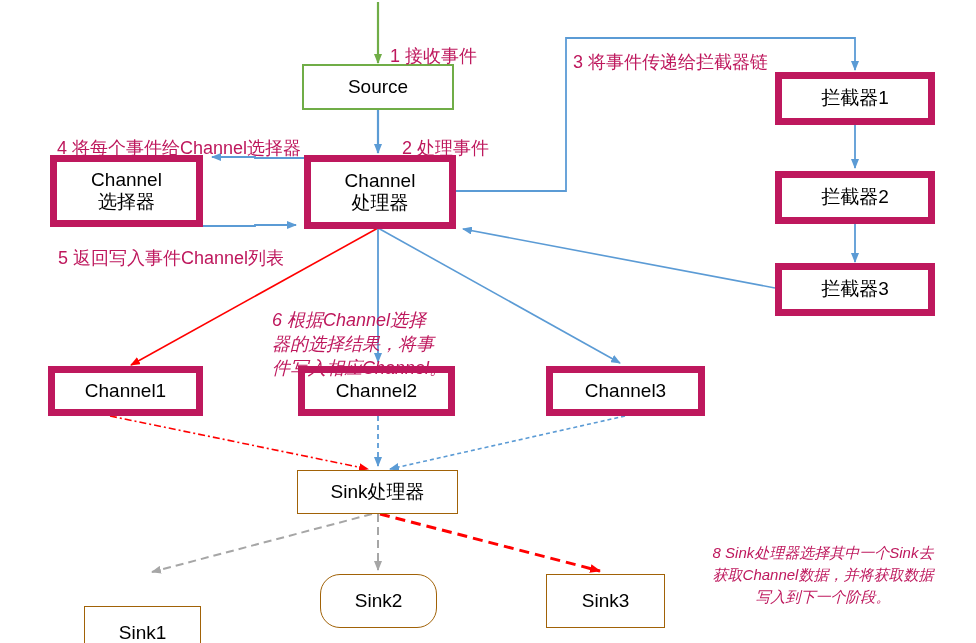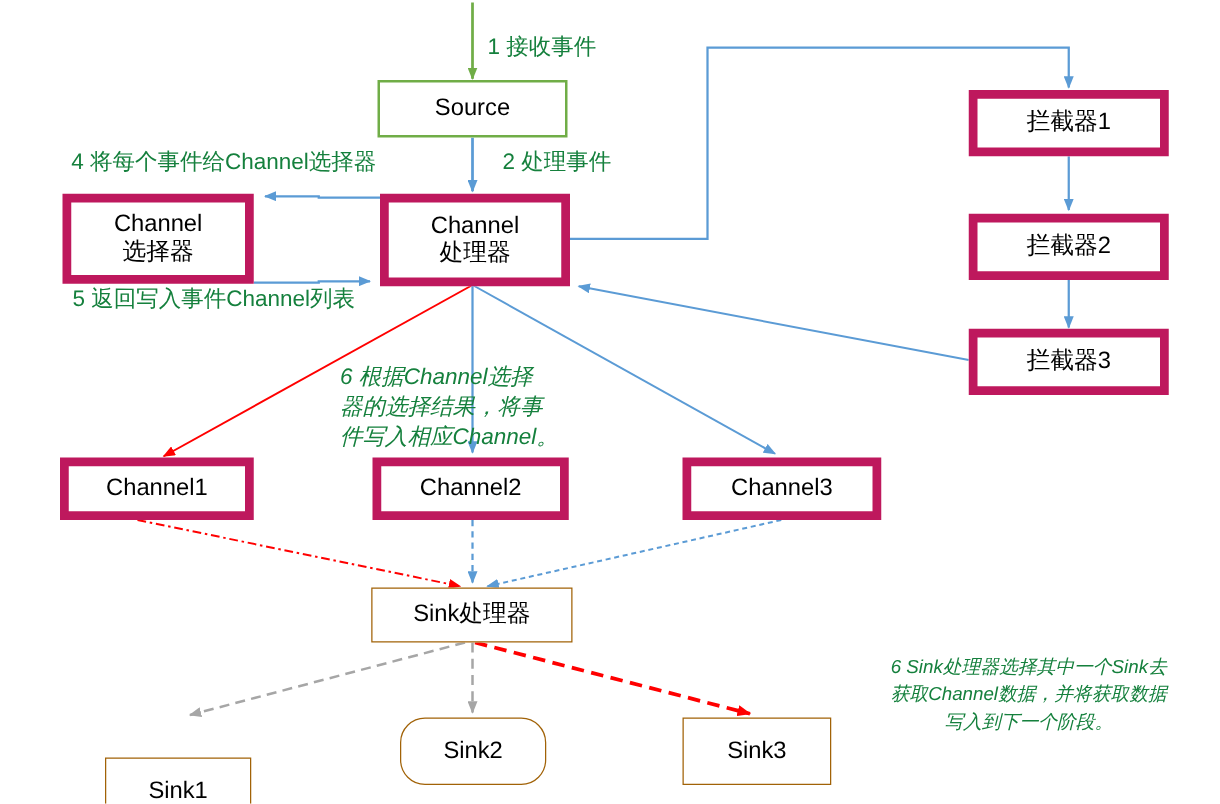--- a/index.html
+++ b/index.html
@@ -40,24 +40,25 @@
     z-index: 3;
   }
   .node.blue   { border: 7px solid #be185d; }
   .node.green  { border: 2px solid #70AD47; }
   .node.gray   { border: 1px solid #a16207; }
   .node .lbl { display: block; white-space: pre-line; }
 
   .caption {
     position: absolute;
     font-size: 18px;
-    color: #15803d;
+    color: #be185d;
     line-height: 1.32;
     white-space: pre-line;
     z-index: 4;
+    margin-top: 19px;
   }
   .caption.small { font-size: 15px; line-height: 1.45; text-align: center; font-style: italic; }
 </style>
 </head>
 <body>
 
 <div id="canvas">
 
   <svg id="wires" viewBox="0 0 976 643" xmlns="http://www.w3.org/2000/svg">
     <defs>
@@ -158,26 +159,27 @@
   </div>
 
   <div class="node gray" style="left:546px; top:574px; width:119px; height:54px;">
     <span class="lbl">Sink3</span>
   </div>
 
   <div class="caption" style="left:390px; top:26px;">1 接收事件</div>
 
   <div class="caption" style="left:402px; top:118px;">2 处理事件</div>
 
+  <div class="caption" style="left:573px; top:32px;">3 将事件传递给拦截器链</div>
 
   <div class="caption" style="left:57px; top:118px;">4 将每个事件给Channel选择器</div>
 
   <div class="caption" style="left:58px; top:228px;">5 返回写入事件Channel列表</div>
 
   <div class="caption small" style="left:272px; top:289px; font-size:18px; text-align:left; line-height:1.34;">6 根据Channel选择
 器的选择结果，将事
 件写入相应Channel。</div>
 
-  <div class="caption small" style="left:683px; top:523px; width:280px; text-align:center;">6 Sink处理器选择其中一个Sink去
+  <div class="caption small" style="left:683px; top:523px; width:280px; text-align:center;">8 Sink处理器选择其中一个Sink去
 获取Channel数据，并将获取数据
 写入到下一个阶段。</div>
 
 </div>
 
 </body></html>

